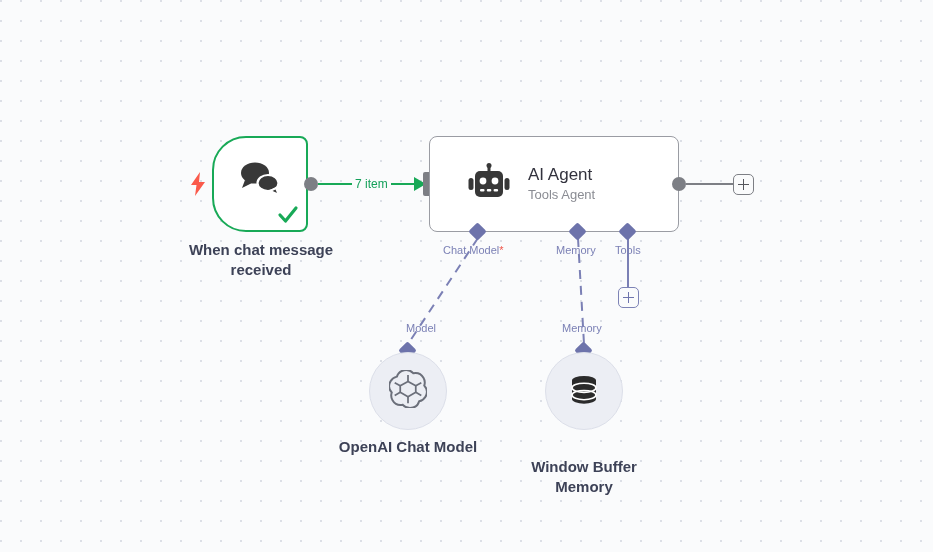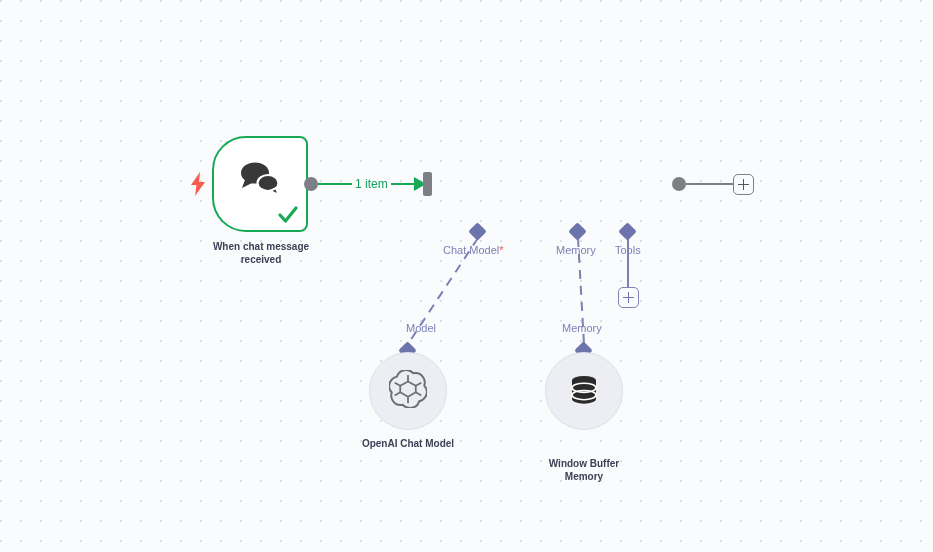--- a/index.html
+++ b/index.html
@@ -174,21 +174,21 @@
     font-size: 11px;
     color: #7b80b5;
     white-space: nowrap;
     line-height: 1;
   }
   .port-label .req { color: #f0564a; }
 
   
   .node-caption {
     position: absolute;
-    font-size: 10px;
+    font-size: 15px;
     font-weight: bold;
     color: #3d4257;
     text-align: center;
     line-height: 1.33;
     white-space: pre-line;
   }
 
   
   .sub-node {
     position: absolute;
@@ -253,24 +253,44 @@
       <svg viewBox="0 0 22 22" xmlns="http://www.w3.org/2000/svg">
         <path d="M3 11 L8.5 17 L19 4" stroke="#18a957" stroke-width="3.2" fill="none" stroke-linecap="round" stroke-linejoin="round"></path>
       </svg>
     </div>
   </div>
   <div class="trigger-out-dot"></div>
 
   <div class="node-caption" style="left:161px; top:240px; width:200px;">When chat message
 received</div>
 
-  <div class="conn-label" style="left:352px; top:178px;">1 item</div>
+  <div class="conn-label" style="left:352px; top:178px;">7 item</div>
 
   <div class="agent-in-port"></div>
 
+  <div class="agent-node">
+    <div class="agent-icon">
+      <svg viewBox="0 0 42 42" xmlns="http://www.w3.org/2000/svg">
+        <rect x="19.5" y="1" width="3" height="7" fill="#383838"></rect>
+        <circle cx="21" cy="2.5" r="2.5" fill="#383838"></circle>
+        <rect x="7" y="8" width="28" height="26" rx="5" fill="#383838"></rect>
+        <rect x="0.5" y="15" width="5" height="12" rx="2.5" fill="#383838"></rect>
+        <rect x="36.5" y="15" width="5" height="12" rx="2.5" fill="#383838"></rect>
+        <circle cx="15" cy="18" r="3.4" fill="#ffffff"></circle>
+        <circle cx="27" cy="18" r="3.4" fill="#ffffff"></circle>
+        <rect x="12" y="26" width="4.5" height="2.6" rx="1.1" fill="#ffffff"></rect>
+        <rect x="18.8" y="26" width="4.5" height="2.6" rx="1.1" fill="#ffffff"></rect>
+        <rect x="25.6" y="26" width="4.5" height="2.6" rx="1.1" fill="#ffffff"></rect>
+      </svg>
+    </div>
+    <div class="agent-text">
+      <div class="agent-title">AI Agent</div>
+      <div class="agent-subtitle">Tools Agent</div>
+    </div>
+  </div>
   <div class="agent-out-dot"></div>
 
   <div class="plus-btn gray" id="plus-main">
     <span class="h"></span>
     <span class="v"></span>
   </div>
 
   <div class="diamond" style="left:471px; top:225px;"></div>
   <div class="diamond" style="left:571px; top:225px;"></div>
   <div class="diamond" style="left:621px; top:225px;"></div>

